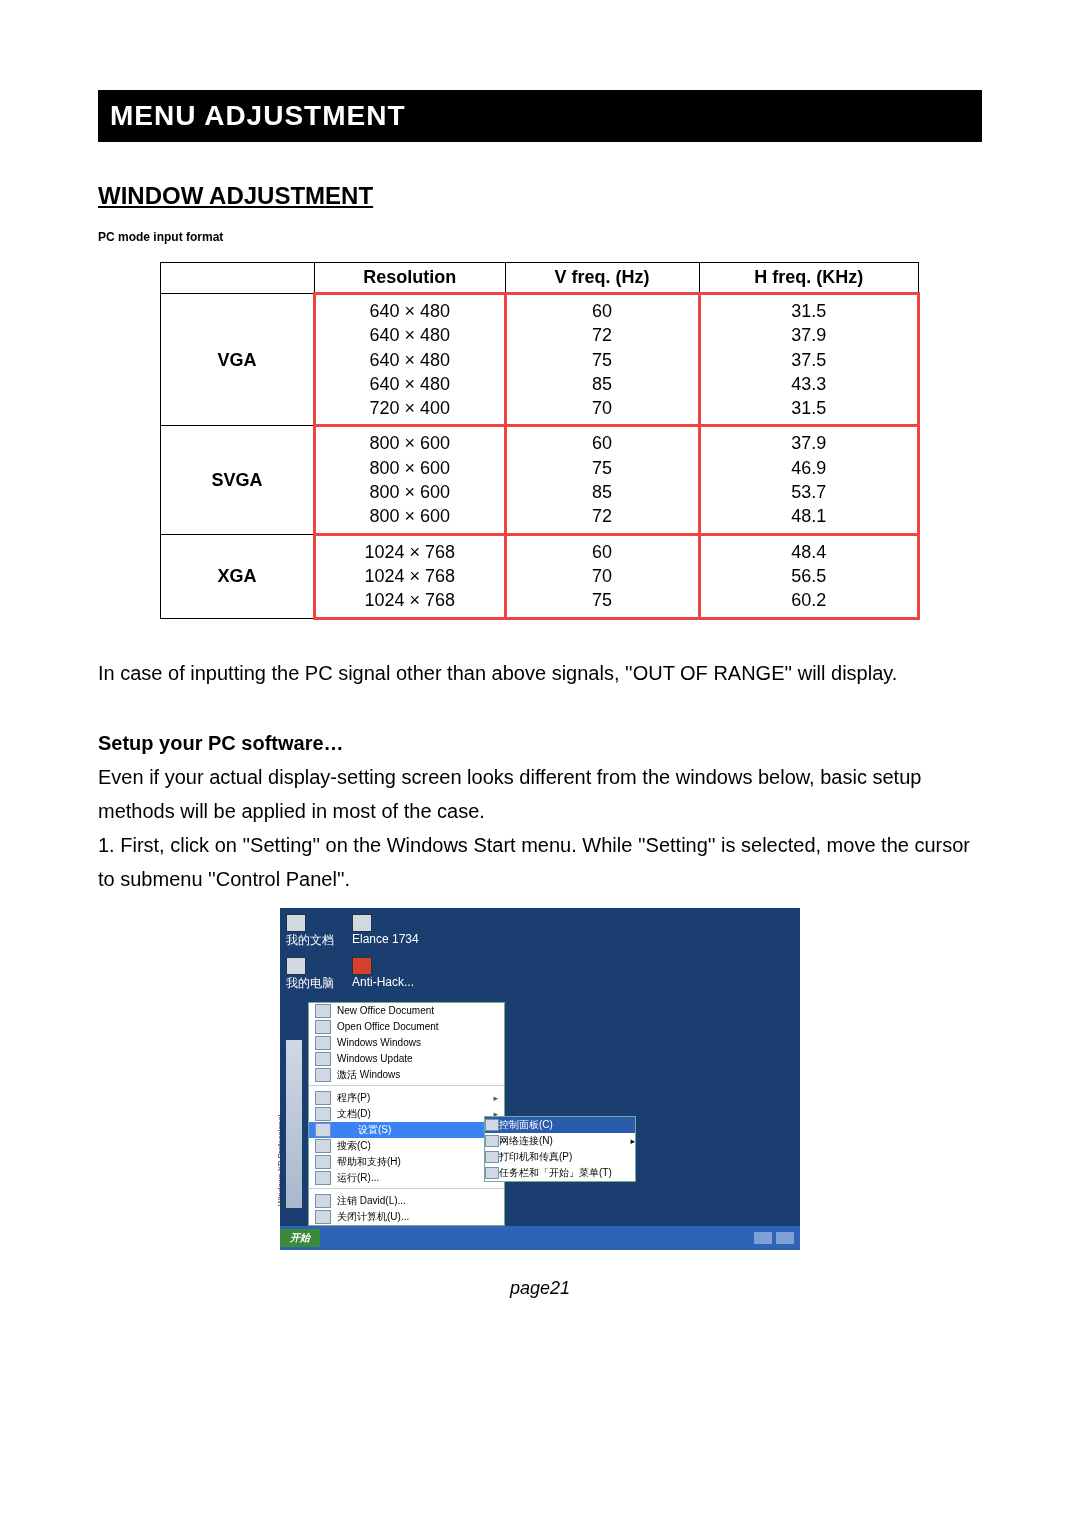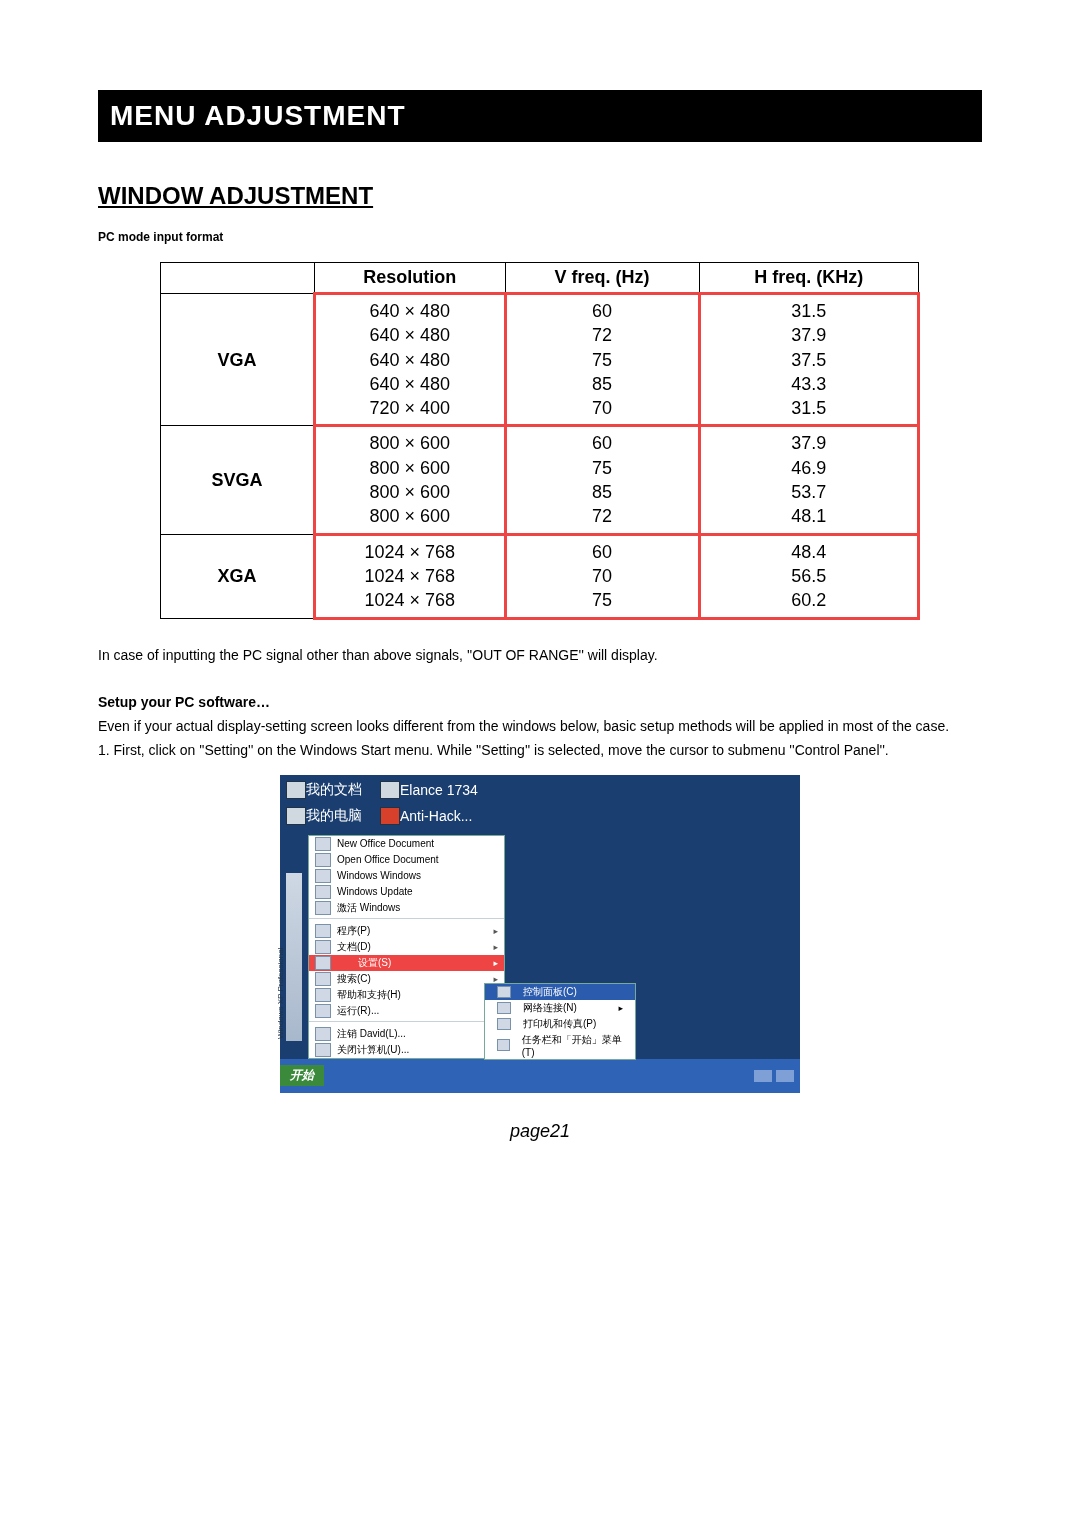--- a/index.html
+++ b/index.html
@@ -49,23 +49,23 @@
   text-align: center;
   width: 140px;
   font-size: 18px;
 }
 table.modes td.cell {
   text-align: center;
   border: 3px solid #ef4444;
 }
 .inner-line { line-height: 1.35; }
 .bodytext {
-  font-size: 14px;
+  font-size: 20px;
   line-height: 1.7;
-  margin-top: 24px;
+  margin-top: 36px;
 }
 .bodytext .bold { font-weight: 700; }
 .page-num {
   text-align: center;
   font-size: 18px;
   margin-top: 28px;
   font-style: italic;
 }
 
 
@@ -75,39 +75,39 @@
   background: #1a3e6f;
   position: relative;
   font-family: "Microsoft YaHei", Arial, sans-serif;
   font-size: 10px;
 }
 .shot .desk-icons {
   padding: 6px 6px 2px 6px;
   display: flex;
   gap: 18px;
 }
-.dic { display: flex; flex-direction: row; align-items: center; color: #fff; font-size: 14px; }
+.dic { display: flex; flex-direction: column; color: #fff; font-size: 12px; }
 .dic .dbox { width: 18px; height: 16px; background: #d0d8e0; border: 1px solid #234; }
 
 .start-panel {
   background: #fff;
   border: 1px solid #7a9;
   width: 195px;
   margin: 8px 0 0 6px;
 }
 .start-panel .row {
   display: flex; align-items: center; gap: 6px;
   padding: 1px 6px;
   color: #000;
   font-size: 10px;
   white-space: nowrap;
 }
 .start-panel .spacer { height: 2px; border-top: 1px solid #c8d0d8; margin: 2px 0; }
 .start-panel .row .mi { width: 14px; height: 12px; background: #cfd8e4; border: 1px solid #7892aa; }
-.start-panel .row.sel { background: #ef4444; color: #fff; gap: 27px; }
+.start-panel .row.sel { background: #3b82f6; color: #fff; gap: 27px; }
 .start-panel .row .arrow { margin-left: auto; font-size: 9px; color: #555; }
 .start-panel .row.sel .arrow { color: #fff; }
 
 .vbar {
   position: absolute;
   left: 6px; top: 38px; bottom: 18px;
   width: 16px;
   background: linear-gradient(#cfd8e4,#a8b8cc);
 }
 .vbar-text {
@@ -122,31 +122,31 @@
 
 .submenu {
   position: absolute;
   left: 204px;
   top: 208px;
   background: #fff;
   border: 1px solid #7a9;
   width: 150px;
   font-size: 10px;
 }
-.submenu .row { display: flex; align-items: center; gap: 12px; padding: 1px 12px; }
+.submenu .row { display: flex; align-items: center; gap: 0; padding: 1px 0; }
 .submenu .row .mi { width: 12px; height: 10px; background: #cfd8e4; border: 1px solid #7892aa; }
 .submenu .row.sel { background: #2a5bad; color: #fff; }
 .submenu .row .arrow { margin-left: auto; font-size: 9px; }
 
 .taskbar {
   display: flex; align-items: center;
   background: #2f63b5;
-  height: 34px;
+  height: 24px;
   color: #fff;
-  font-size: 12px;
+  font-size: 10px;
 }
 .taskbar .startbtn {
   background: #3b8a3b;
   padding: 2px 10px;
   font-style: italic;
   font-weight: 700;
 }
 .taskbar .tray {
   margin-left: auto;
   display: flex; gap: 4px; align-items: center;

